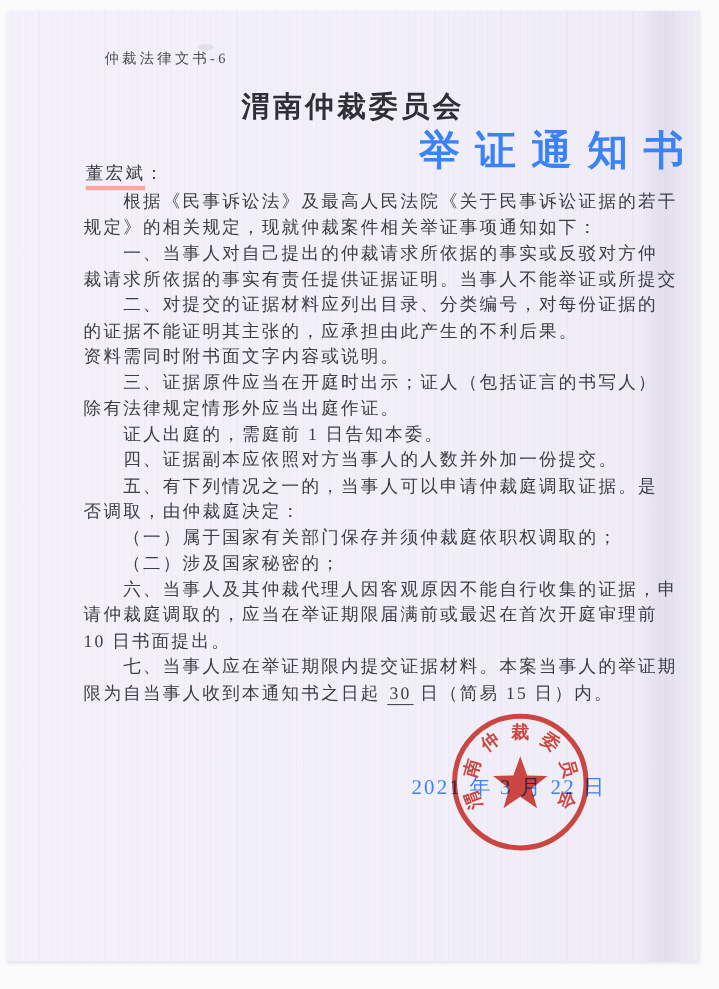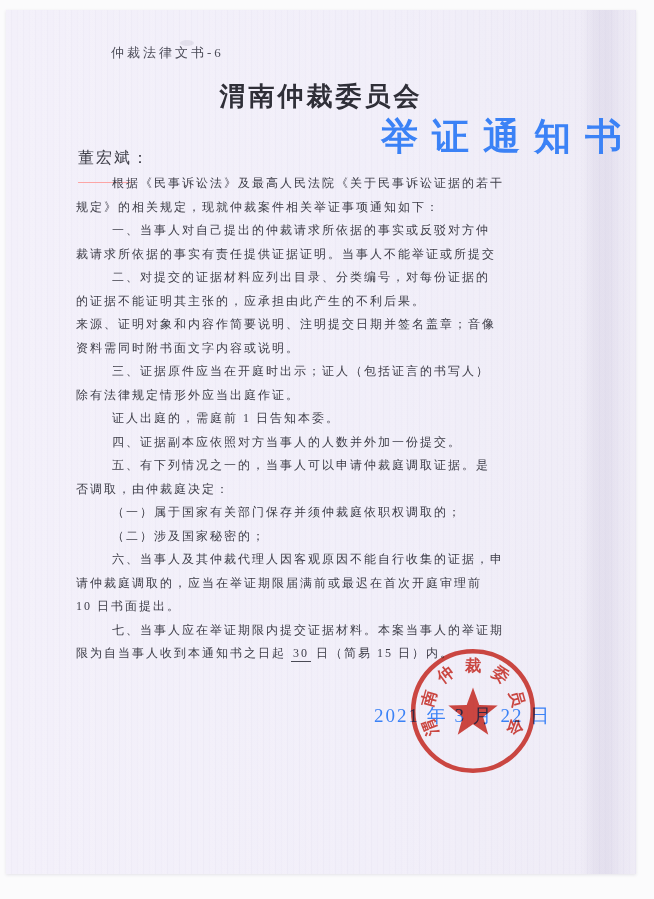--- a/index.html
+++ b/index.html
@@ -16,39 +16,39 @@
         rgba(140,128,175,0.04) 615px, rgba(140,128,175,0.00) 630px),
       repeating-linear-gradient(90deg,
         rgba(255,255,255,0.05) 0px 5px,
         rgba(128,118,165,0.035) 5px 6px,
         rgba(255,255,255,0.03) 6px 11px,
         rgba(128,118,165,0.02) 11px 12px),
       linear-gradient(90deg,#f3f0fa 0%,#f1eef9 60%,#eeebf6 100%);
     box-shadow:0 1px 3px rgba(60,50,90,0.12);
   }
   .doc-number{
-    position:absolute;left:111px;top:44px;
+    position:absolute;left:95px;top:44px;
     font-size:13px;letter-spacing:3px;color:#4c4c58;
   }
   .title{
     position:absolute;left:6px;top:79px;width:630px;text-align:center;
     font-size:26px;font-weight:bold;letter-spacing:3px;color:#2f2f38;
   }
   .subtitle{
     position:absolute;left:6px;top:112px;width:630px;text-align:right;
     font-size:37px;font-weight:bold;letter-spacing:14px;text-indent:14px;color:#3b82f6;
   }
   .addressee{
     position:absolute;left:78px;top:148px;
     font-size:16px;letter-spacing:2px;color:#3d3d47;
   }
-  .addressee .name{border-bottom:1px solid #fca5a5;padding-bottom:16px;}
+  .addressee .name{border-bottom:4px solid #fca5a5;padding-bottom:2px;}
   .body-lines{
     position:absolute;left:76px;top:172px;width:530px;
-    font-size:12px;color:#3d3d47;letter-spacing:2px;
+    font-size:16px;color:#3d3d47;letter-spacing:2px;
   }
   .doc-line{height:23.5px;line-height:23.5px;white-space:nowrap;}
   .doc-line.indent{text-indent:36px;}
   .u{border-bottom:1px solid #4a4a55;padding:0 2px 1px 2px;}
   .date-line{
     position:absolute;left:374px;top:703px;
     font-size:19px;letter-spacing:2px;color:#3b82f6;
   }
   .stamp{
     position:absolute;left:408px;top:646px;width:130px;height:130px;
@@ -71,21 +71,20 @@
   <span class="name">董宏斌</span><span>：</span>
 </div>
 
 <div class="body-lines" id="body-lines">
     <div class="doc-line indent"><span class="">根据《民事诉讼法》及最高人民法院《关于民事诉讼证据的若干</span></div>
     <div class="doc-line"><span class="">规定》的相关规定，现就仲裁案件相关举证事项通知如下：</span></div>
     <div class="doc-line indent"><span class="">一、当事人对自己提出的仲裁请求所依据的事实或反驳对方仲</span></div>
     <div class="doc-line"><span class="">裁请求所依据的事实有责任提供证据证明。当事人不能举证或所提交</span></div>
     <div class="doc-line indent"><span class="">二、对提交的证据材料应列出目录、分类编号，对每份证据的</span></div>
     <div class="doc-line"><span class="">的证据不能证明其主张的，应承担由此产生的不利后果。</span></div>
-    <div class="doc-line"><span class="">来源、证明对象和内容作简要说明、注明提交日期并签名盖章；音像</span></div>
     <div class="doc-line"><span class="">资料需同时附书面文字内容或说明。</span></div>
     <div class="doc-line indent"><span class="">三、证据原件应当在开庭时出示；证人（包括证言的书写人）</span></div>
     <div class="doc-line"><span class="">除有法律规定情形外应当出庭作证。</span></div>
     <div class="doc-line indent"><span class="">证人出庭的，需庭前 1 日告知本委。</span></div>
     <div class="doc-line indent"><span class="">四、证据副本应依照对方当事人的人数并外加一份提交。</span></div>
     <div class="doc-line indent"><span class="">五、有下列情况之一的，当事人可以申请仲裁庭调取证据。是</span></div>
     <div class="doc-line"><span class="">否调取，由仲裁庭决定：</span></div>
     <div class="doc-line indent"><span class="">（一）属于国家有关部门保存并须仲裁庭依职权调取的；</span></div>
     <div class="doc-line indent"><span class="">（二）涉及国家秘密的；</span></div>
     <div class="doc-line indent"><span class="">六、当事人及其仲裁代理人因客观原因不能自行收集的证据，申</span></div>

